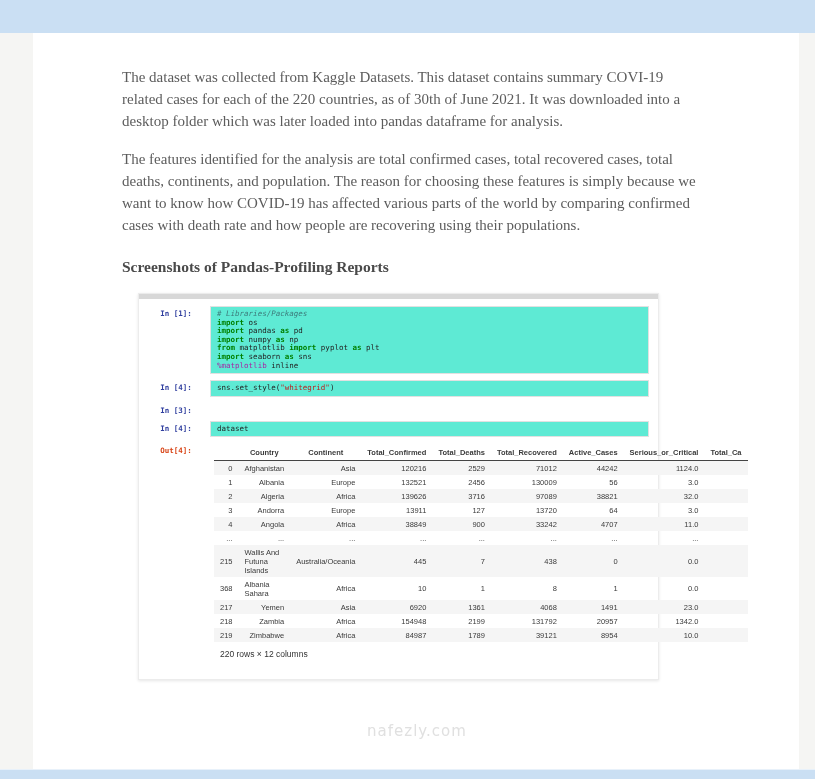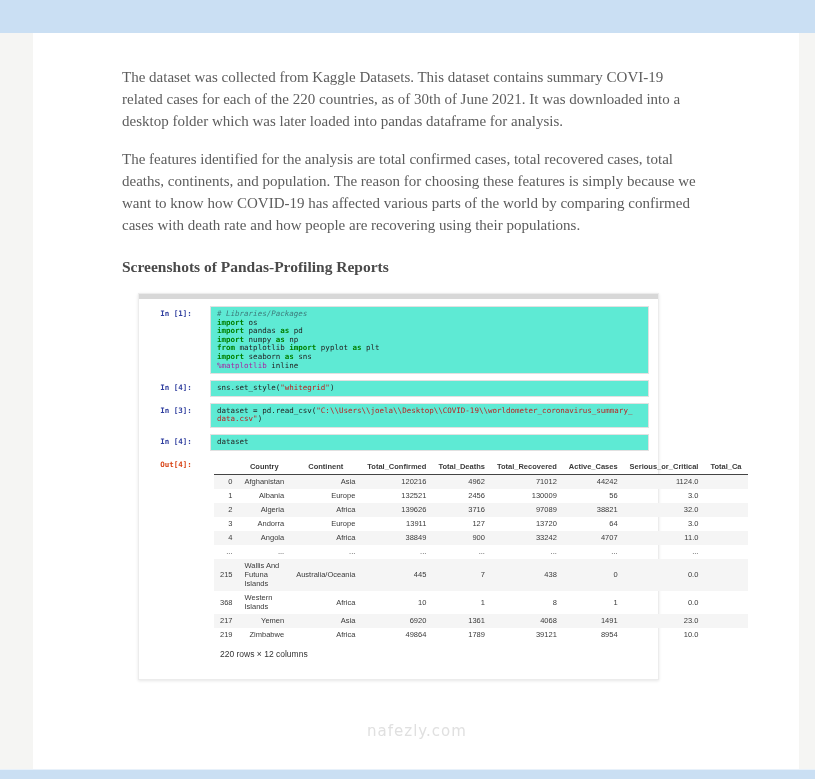--- a/index.html
+++ b/index.html
@@ -97,22 +97,20 @@
 <span class="tok-kw">from</span><span class="tok-pl"> matplotlib </span><span class="tok-kw">import</span><span class="tok-pl"> pyplot </span><span class="tok-kw">as</span><span class="tok-pl"> plt</span>
 <span class="tok-kw">import</span><span class="tok-pl"> seaborn </span><span class="tok-kw">as</span><span class="tok-pl"> sns</span>
 <span class="tok-mag">%matplotlib</span><span class="tok-pl"> inline</span></div>
           </div>
           <div class="cell">
             <div class="prompt in">In [4]:</div>
             <div class="codebox"><span class="tok-pl">sns.set_style(</span><span class="tok-str">"whitegrid"</span><span class="tok-pl">)</span></div>
           </div>
           <div class="cell">
             <div class="prompt in">In [3]:</div>
-            <div class="codebox"><span class="tok-pl">dataset = pd.read_csv(</span><span class="tok-str">"C:\\Users\\joela\\Desktop\\COVID-19\\worldometer_coronavirus_summary_</span>
-<span class="tok-str">data.csv"</span><span class="tok-pl">)</span></div>
           </div>
           <div class="cell">
             <div class="prompt in">In [4]:</div>
             <div class="codebox"><span class="tok-pl">dataset</span></div>
           </div>
         </div>
       <div class="cell">
         <div class="prompt out">Out[4]:</div>
         <div class="out-area">
           <table class="df-table">
@@ -128,21 +126,21 @@
                   <th>Serious_or_Critical</th>
                   <th>Total_Ca</th>
                 </tr>
               </thead>
             <tbody id="df-body">
                 <tr>
                   <td>0</td>
                   <td>Afghanistan</td>
                   <td>Asia</td>
                   <td>120216</td>
-                  <td>4962</td>
+                  <td>2529</td>
                   <td>71012</td>
                   <td>44242</td>
                   <td>1124.0</td>
                   <td></td>
                 </tr>
                 <tr>
                   <td>1</td>
                   <td>Albania</td>
                   <td>Europe</td>
                   <td>132521</td>
@@ -202,45 +200,56 @@
                   <td>Australia/Oceania</td>
                   <td>445</td>
                   <td>7</td>
                   <td>438</td>
                   <td>0</td>
                   <td>0.0</td>
                   <td></td>
                 </tr>
                 <tr>
                   <td>368</td>
-                  <td class="wrap">Western Islands</td>
+                  <td class="wrap">Albania Sahara</td>
                   <td>Africa</td>
                   <td>10</td>
                   <td>1</td>
                   <td>8</td>
                   <td>1</td>
                   <td>0.0</td>
                   <td></td>
                 </tr>
                 <tr>
                   <td>217</td>
                   <td>Yemen</td>
                   <td>Asia</td>
                   <td>6920</td>
                   <td>1361</td>
                   <td>4068</td>
                   <td>1491</td>
                   <td>23.0</td>
                   <td></td>
                 </tr>
                 <tr>
+                  <td>218</td>
+                  <td>Zambia</td>
+                  <td>Africa</td>
+                  <td>154948</td>
+                  <td>2199</td>
+                  <td>131792</td>
+                  <td>20957</td>
+                  <td>1342.0</td>
+                  <td></td>
+                </tr>
+                <tr>
                   <td>219</td>
                   <td>Zimbabwe</td>
                   <td>Africa</td>
-                  <td>49864</td>
+                  <td>84987</td>
                   <td>1789</td>
                   <td>39121</td>
                   <td>8954</td>
                   <td>10.0</td>
                   <td></td>
                 </tr>
               </tbody>
           </table>
           <div class="df-footer">220 rows × 12 columns</div>
         </div>

